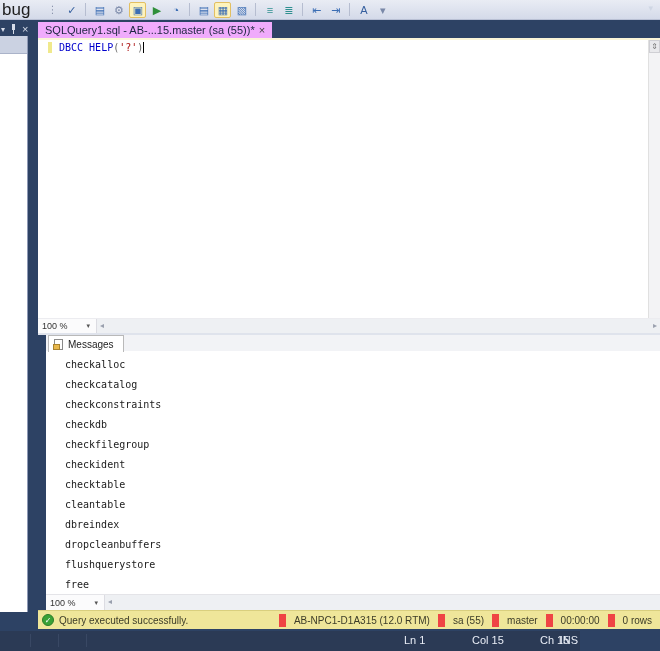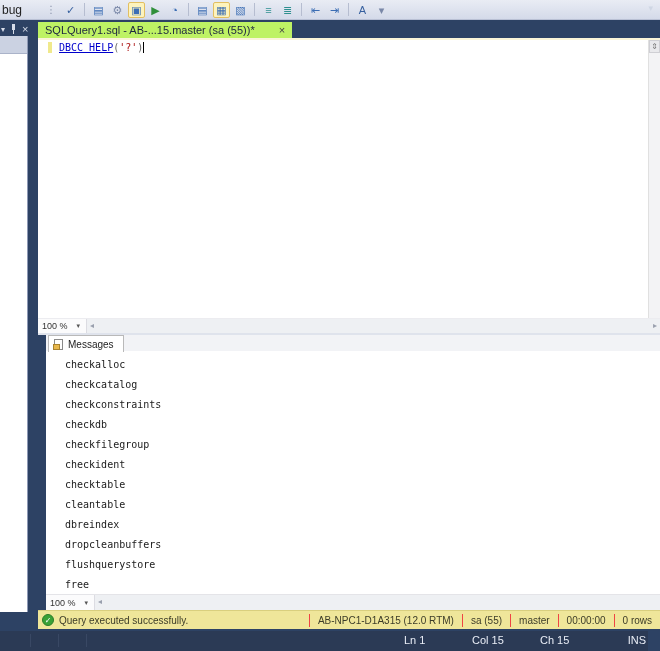--- a/index.html
+++ b/index.html
@@ -4,21 +4,21 @@
 <style>
   * { margin:0; padding:0; box-sizing:border-box; }
   body { font-family:"Liberation Sans", sans-serif; background:#888; }
   .root { position:relative; width:660px; height:651px; background:#2d4264; overflow:hidden;
           font-family:"Liberation Sans", sans-serif; }
 
   
   .toolbar { position:absolute; left:0; top:0; width:660px; height:20px;
              background:linear-gradient(#e9ecf4,#d4dae9); border-bottom:1px solid #b9c0d4;
              display:flex; align-items:center; padding-left:2px; gap:2px; }
-  .tb-label { font-size:12px; color:#1e1e1e; margin-right:22px; }
+  .tb-label { font-size:17px; color:#1e1e1e; margin-right:15px; }
   .tb-grip { color:#8a93ab; font-size:10px; margin-right:4px; }
   .tb-btn { width:17px; height:16px; border:1px solid transparent; background:transparent;
             font-size:11px; line-height:14px; text-align:center; color:#3c6eb4; cursor:default;
             border-radius:2px; padding:0; font-family:"Liberation Sans", sans-serif; }
   .tb-btn.hl { background:#fdf3bd; border-color:#e2bf62; }
   .tb-btn.green { color:#2f8f3a; }
   .tb-btn.teal { color:#2e8f8f; }
   .tb-btn.dark { color:#355f9e; }
   .tb-btn.gray { color:#7a88a8; }
   .tb-sep { width:1px; height:13px; background:#b6bdd0; margin:0 3px; }
@@ -30,42 +30,42 @@
   .panel-hdr-btns .x { font-size:11px; line-height:10px; }
   .pin-icon { position:relative; width:7px; height:11px; display:inline-block; }
   .pin-icon::before { content:""; position:absolute; left:2px; top:0; width:3px; height:6px; background:#d7dde9; }
   .pin-icon::after  { content:""; position:absolute; left:3px; top:6px; width:1px; height:4px; background:#d7dde9; }
   .left-panel { position:absolute; left:0; top:36px; width:28px; height:576px; background:#ffffff;
                 border-right:1px solid #8e99b5; }
   .left-panel-band { height:18px; background:#cbd2e2; border-bottom:1px solid #aab3c9; }
 
   
   .tabstrip { position:absolute; left:38px; top:22px; right:0; height:16px; display:flex; }
-  .doc-tab { background:#bef264; color:#1c2540; font-size:11px; padding:0 7px; display:flex;
-             align-items:center; gap:24px; white-space:nowrap; }
+  .doc-tab { background:#f0abfc; color:#1c2540; font-size:11px; padding:0 7px; display:flex;
+             align-items:center; gap:4px; white-space:nowrap; }
   .doc-tab .tab-close { color:#444; font-size:11px; line-height:11px; }
   .tab-overflow { position:absolute; right:7px; top:3px; color:#cfd6e4; font-size:9px; }
   .tab-underline { position:absolute; left:38px; top:38px; right:0; height:2px; background:#faf5d8; }
 
   
   .editor { position:absolute; left:38px; top:40px; width:610px; height:278px; background:#fff; }
   .change-bar { position:absolute; left:10px; top:2px; width:4px; height:11px; background:#f0e98c; }
   .code-line { position:absolute; left:21px; top:2px; font-family:"DejaVu Sans Mono", monospace;
                font-size:10px; white-space:pre; }
-  .kw { color:#0000cc;text-decoration:underline; } .pn { color:#666; } .str { color:#aa1111; }
+  .kw { color:#0000cc; } .pn { color:#666; } .str { color:#aa1111; }
   .caret { display:inline-block; width:1px; height:11px; background:#000; vertical-align:text-bottom; }
   .v-scrollbar { position:absolute; left:648px; top:40px; width:12px; height:278px;
                  background:#f3f3f5; border-left:1px solid #e0e0e0; }
   .split-grip { height:13px; background:#e9e9ec; border:1px solid #cfcfd4; font-size:8px;
                 color:#777; text-align:center; line-height:11px; }
 
   
   .zoom-row { position:absolute; display:flex; align-items:stretch; background:#fbfbfc; }
   .zoom-row.top { left:38px; top:318px; width:622px; height:15px; border-top:1px solid #ececf0; }
-  .zoom-ctl { display:flex; align-items:center; gap:9px; padding:0 6px 0 4px; font-size:9px;
+  .zoom-ctl { display:flex; align-items:center; gap:19px; padding:0 6px 0 4px; font-size:9px;
               color:#333; background:#fbfbfc; }
   .zoom-ctl .dd { font-size:7px; color:#555; }
   .hscroll { flex:1; background:#eef0f3; border-left:1px solid #dcdce2; position:relative; }
   .hscroll .arr { position:absolute; top:2px; font-size:8px; color:#9aa0ae; }
   .hscroll .arr.l { left:3px; } .hscroll .arr.r { right:3px; }
 
   .pane-splitter { position:absolute; left:38px; top:333px; width:622px; height:2px; background:#dfe3ec; }
 
   
   .results-pane { position:absolute; left:38px; top:335px; width:622px; height:275px; background:#fff;margin-left:8px; }
@@ -83,24 +83,24 @@
                      border-top:1px solid #e4e4e8; }
 
   
   .query-status { position:absolute; left:38px; top:610px; width:622px; height:19px; background:#efe69a;
                   border-top:1px solid #d9cf7e; display:flex; align-items:center; font-size:10px;
                   color:#3c3c28; }
   .qs-left { display:flex; align-items:center; gap:5px; padding-left:4px; }
   .ok-icon { width:12px; height:12px; border-radius:50%; background:#3aa136; color:#fff; font-size:8px;
              line-height:12px; text-align:center; border:1px solid #2c7d2a; }
   .qs-right { margin-left:auto; display:flex; height:100%; align-items:center; }
-  .qs-seg { padding:0 8px; border-left:1px solid #ef4444; height:13px; display:flex; align-items:center; }
-
-  
-  .bottom-bar { position:absolute; left:0; top:631px; width:648px; height:20px; background:#2b3a55;
+  .qs-seg { padding:0 8px; border-left:7px solid #ef4444; height:13px; display:flex; align-items:center; }
+
+  
+  .bottom-bar { position:absolute; left:0; top:631px; width:580px; height:20px; background:#2b3a55;
                 color:#e9edf6; font-size:11px; }
   .bb-cell { position:absolute; top:3px; }
   .bb-sep { position:absolute; top:3px; width:1px; height:13px; background:#475673; opacity:.5; }
 </style>
 </head>
 <body>
 
 <div class="root">
 
   <div class="toolbar">

